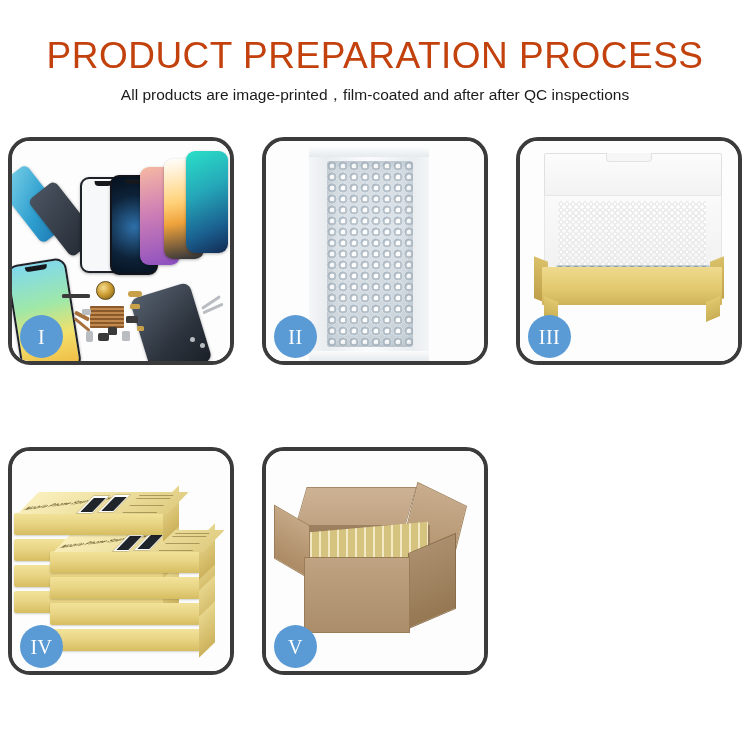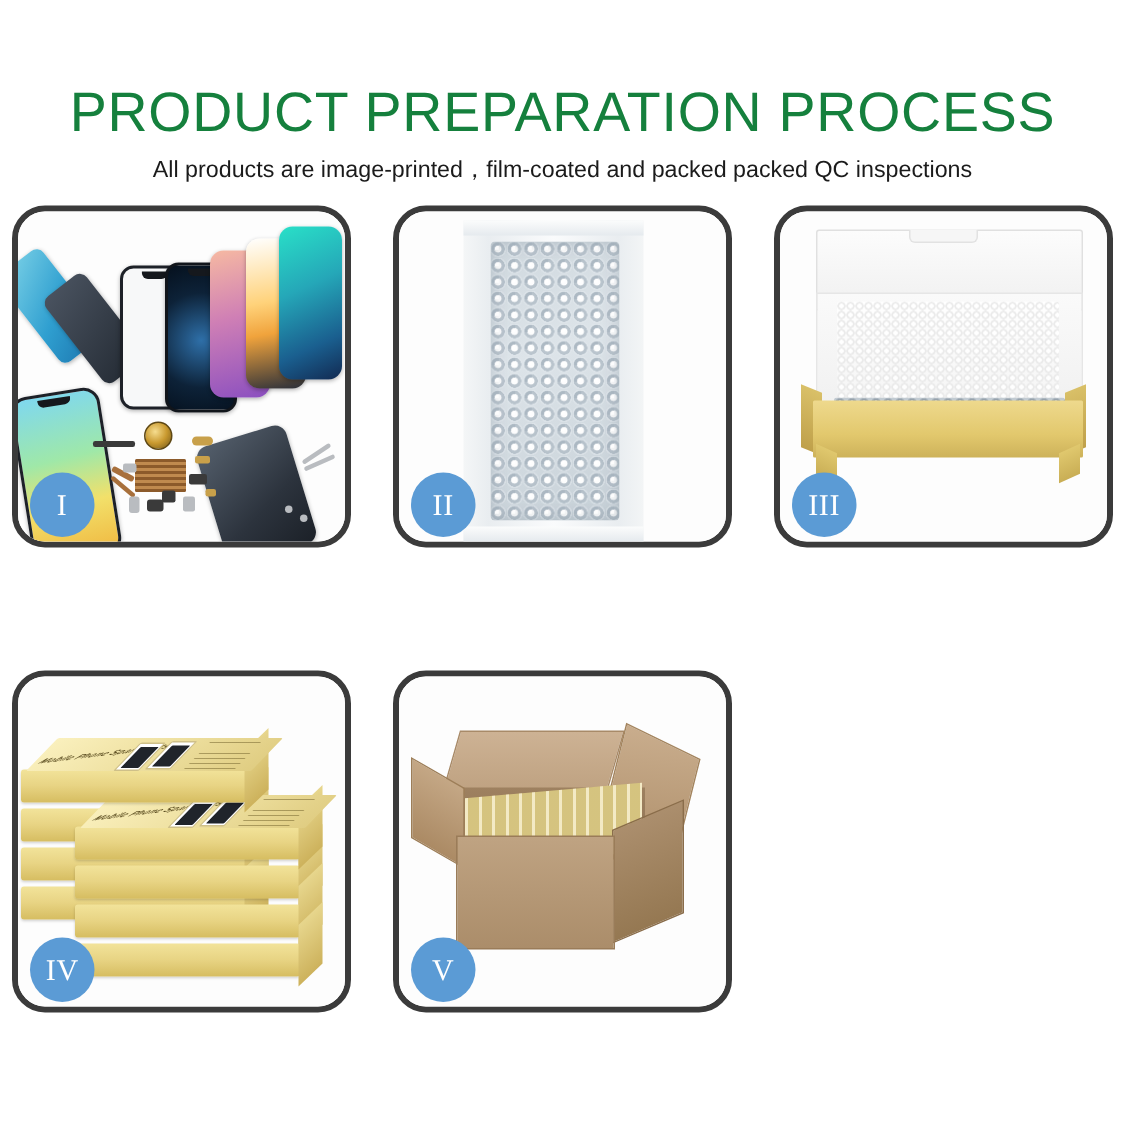--- a/index.html
+++ b/index.html
@@ -18,25 +18,25 @@
   
   .header {
     position: absolute;
     top: 0; left: 0;
     width: 750px;
     height: 128px;
     text-align: center;
   }
   .page-title {
     margin: 0;
-    padding-top: 53px;
+    padding-top: 34px;
     font-size: 37px;
     font-weight: 400;
     letter-spacing: 0.5px;
-    color: #15803d;
+    color: #c2410c;
     line-height: 44px;
     white-space: nowrap;
     font-family: "Liberation Sans", sans-serif;
   }
   .page-subtitle {
     margin: 0;
     padding-top: 7px;
     font-size: 15.5px;
     font-weight: 400;
     color: #1b1b1b;
@@ -471,21 +471,21 @@
     background: linear-gradient(180deg, rgba(247,247,247,.55), rgba(230,230,230,.25));
     transform: rotate(-13deg);
     border-radius: 6px;
   }
 </style>
 </head>
 <body>
 
 <div class="header">
   <h1 class="page-title">PRODUCT PREPARATION PROCESS</h1>
-  <p class="page-subtitle">All products are image-printed，film-coated and packed packed QC inspections</p>
+  <p class="page-subtitle">All products are image-printed，film-coated and after after QC inspections</p>
 </div>
 
 <div class="panel-grid">
 
   <div class="panel p1">
     <div class="inner">
       <div class="scene">
         <div class="ph ph-teal"></div>
         <div class="ph ph-dark"></div>
         <div class="ph ph-white">

